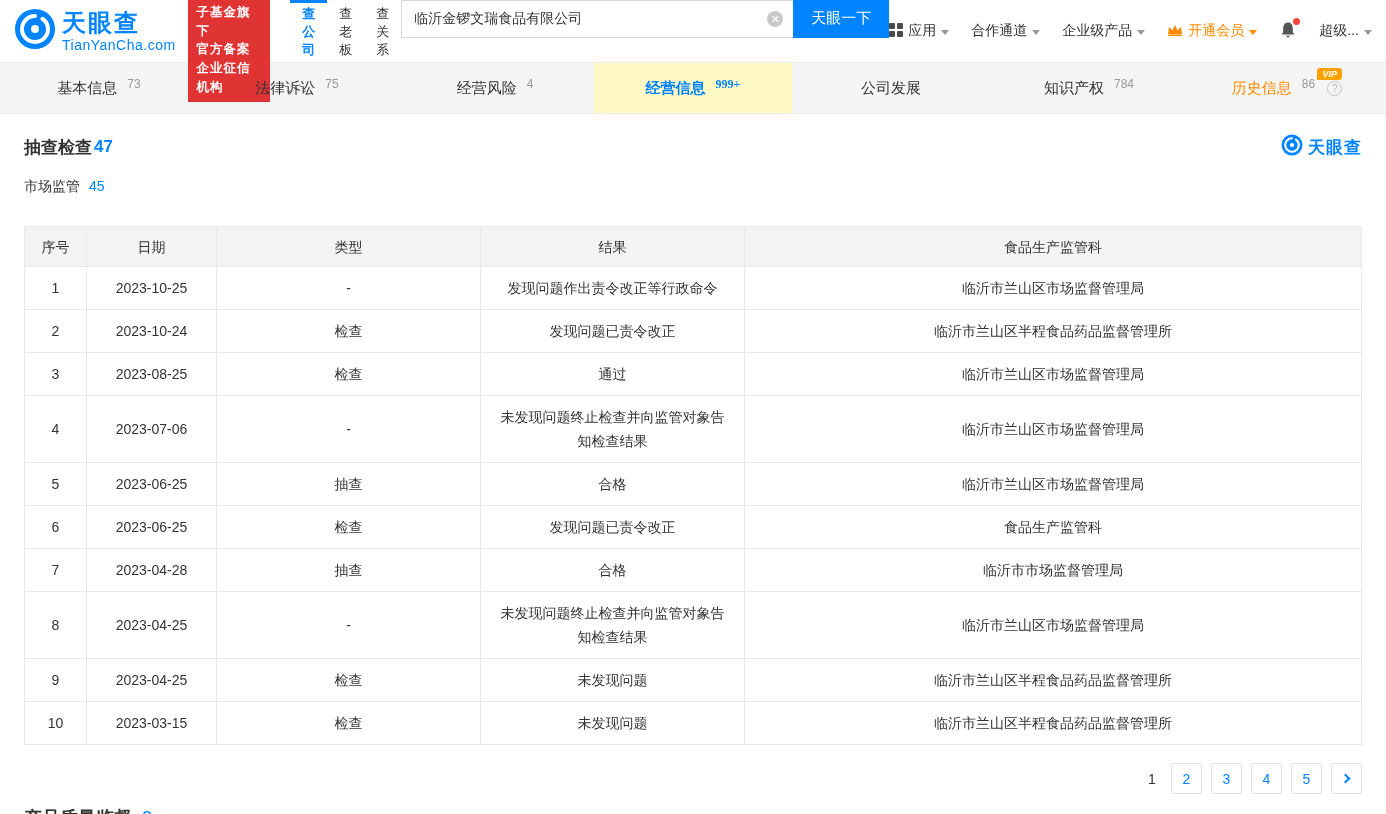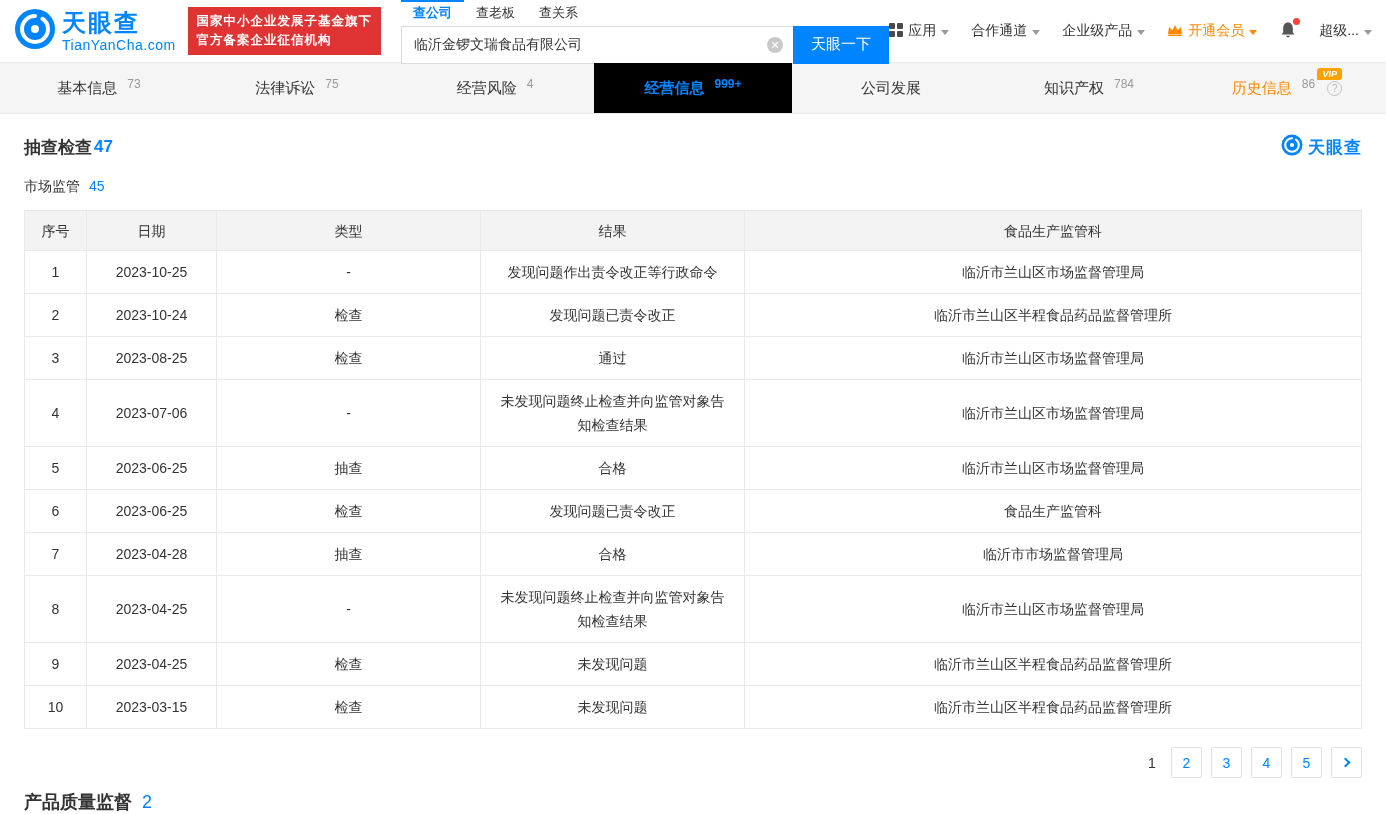--- a/index.html
+++ b/index.html
@@ -7,21 +7,21 @@
     font-family:"Liberation Sans","DejaVu Sans",sans-serif; color:#333; }
 
   
   .topbar { height:62px; display:flex; align-items:center; padding:0 14px; background:#fff; }
   .logo { display:flex; align-items:center; gap:6px; cursor:pointer; }
   .logo-text { display:flex; flex-direction:column; line-height:1; }
   .logo-name { font-size:24px; font-weight:bold; color:#0084ff; letter-spacing:2px; }
   .logo-domain { font-size:14px; color:#0084ff; margin-top:3px; letter-spacing:0.5px; }
   .cert-badge { margin-left:12px; background:#e03434; color:#fff; padding:5px 9px;
     font-size:12.5px; line-height:1.5; font-weight:bold; letter-spacing:1px; }
-  .search-wrap { margin-left:20px; display:flex; flex-direction:column; }
+  .search-wrap { margin-left:20px; display:flex; flex-direction:row; }
   .search-tabs { display:flex; }
   .stab { font-size:13px; padding:2px 12px 4px; border-top:3px solid transparent; cursor:pointer; color:#333; }
   .stab.active { color:#0084ff; border-top-color:#0084ff; font-weight:bold; }
   .search-row { display:flex; }
   .search-box { position:relative; }
   .search-input { width:392px; height:38px; border:1px solid #d9d9d9; border-right:none;
     padding:0 34px 0 12px; font-size:14px; color:#333; outline:none; }
   .clear-icon { position:absolute; right:10px; top:11px; width:16px; height:16px; border-radius:50%;
     background:#c9c9c9; color:#fff; font-size:11px; line-height:16px; text-align:center; cursor:pointer; }
   .search-btn { width:96px; height:38px; background:#0084ff; color:#fff; border:none;
@@ -34,39 +34,39 @@
   .nav-vip .caret { border-top-color:#ff8a00; }
   .bell-wrap { position:relative; cursor:pointer; display:flex; }
   .red-dot { position:absolute; top:-3px; right:-3px; width:7px; height:7px; border-radius:50%; background:#f3453c; }
 
   
   .tabbar { height:52px; background:#f5f5f5; border-top:1px solid #ededed; border-bottom:1px solid #ebebeb;
     display:flex; }
   .tab { flex:1; display:flex; align-items:center; justify-content:center; gap:10px;
     font-size:15px; cursor:pointer; position:relative; color:#333; }
   .tab .count { font-size:12px; color:#999; position:relative; top:-4px; }
-  .tab.active { background:#000000; color:#0084ff; font-weight:bold; }
+  .tab.active { background:#fef9c3; color:#0084ff; font-weight:bold;font-family:Liberation Serif, serif; }
   .tab.active .count { color:#0084ff; }
   .tab.vip-tab .tab-label { color:#ff8a00; }
   .vip-badge { position:absolute; top:5px; right:44px; background:#ffa200; color:#fff;
     font-size:9px; font-weight:bold; font-style:italic; padding:1px 5px; border-radius:3px 3px 3px 0; }
   .q-icon { width:15px; height:15px; border:1px solid #c3c3c3; border-radius:50%; color:#b5b5b5;
     font-size:10px; line-height:14px; text-align:center; margin-left:2px; cursor:pointer; }
 
   
   .content { padding:20px 24px 0; background:#fff; }
   .section-head { display:flex; align-items:center; }
   .section-title { font-size:17px; font-weight:bold; color:#333; }
   .section-count { font-size:17px; font-weight:bold; color:#0084ff; margin-left:2px; }
   .watermark { margin-left:auto; display:flex; align-items:center; gap:5px; }
   .watermark .wm-text { font-size:17px; font-weight:bold; color:#0084ff; letter-spacing:1px; }
   .subsection { margin-top:18px; font-size:14px; color:#333; }
   .subsection .sub-count { color:#0084ff; margin-left:5px; }
 
-  table.data { margin-top:14px; width:100%; border-collapse:collapse; table-layout:fixed; }
+  table.data { margin-top:30px; width:100%; border-collapse:collapse; table-layout:fixed; }
   table.data th, table.data td { border:1px solid #e9e9e9; text-align:center; font-size:14px;
     font-weight:normal; color:#333; padding:9px 14px; line-height:24px; }
   table.data th { background:#f3f3f3; height:40px; padding:6px 14px; }
   table.data td { height:43px; }
 
   .pager { margin:18px 0 0; display:flex; justify-content:flex-end; align-items:center; gap:9px; }
   .page-current { width:20px; text-align:center; font-size:14px; color:#333; }
   .page-box { width:31px; height:31px; border:1px solid #e2e2e2; border-radius:2px; background:#fff;
     color:#0084ff; font-size:14px; display:flex; align-items:center; justify-content:center; cursor:pointer; }
   .chev-right { display:inline-block; width:7px; height:7px; border-top:2px solid #0084ff;

